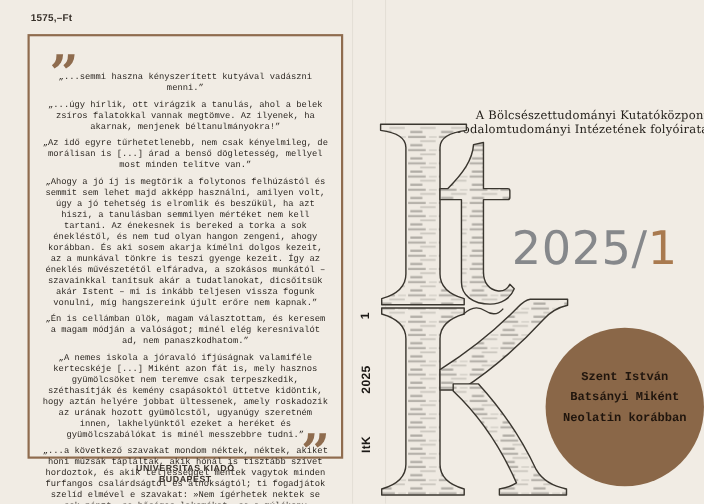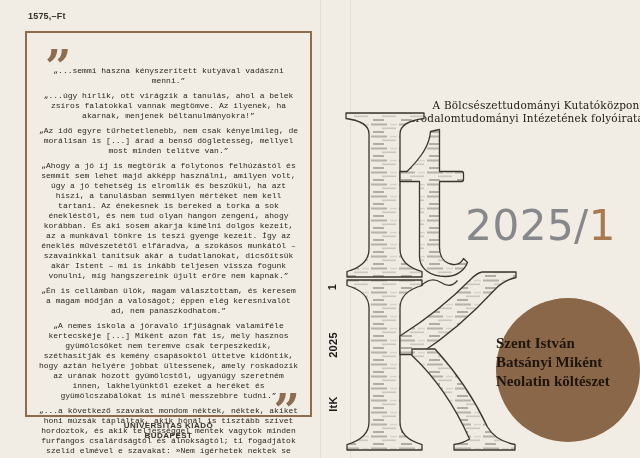--- a/index.html
+++ b/index.html
@@ -75,42 +75,42 @@
     font:400 42px/44px "DejaVu Sans",sans-serif;
     color:#86888b;letter-spacing:.5px;white-space:nowrap;z-index:0;
   }
   .issue .num{color:#a97a4f;}
   .topic-circle{
     position:absolute;left:484px;top:298px;width:144px;height:144px;
     border-radius:50%;background:#8a6748;z-index:1;
   }
   .topic-list{
     position:absolute;left:0;right:0;top:36px;
-    text-align:left;
-    font-family:Liberation Serif, serif;font-weight:bold;
-    font-size:15px;line-height:19px;color:#20150d;
+    text-align:center;
+    font-family:Liberation Mono, monospace;font-weight:bold;
+    font-size:11px;line-height:19px;color:#20150d;
   }
   .monogram{position:absolute;left:330px;top:110px;z-index:2;}
 </style>
 </head>
 <body>
 
 <div class="cover">
 
   <div class="price">1575,–Ft</div>
 
   <div class="quote-box">
     <span class="bigquote open">”</span>
 
     <div class="quotes">
       <p>„...semmi haszna kényszerített kutyával vadászni menni.”</p>
       <p>„...úgy hírlik, ott virágzik a tanulás, ahol a belek zsíros falatokkal vannak megtömve. Az ilyenek, ha akarnak, menjenek béltanulmányokra!”</p>
       <p>„Az idő egyre tűrhetetlenebb, nem csak kényelmileg, de morálisan is [...] árad a benső dögletesség, mellyel most minden telítve van.”</p>
       <p>„Ahogy a jó íj is megtörik a folytonos felhúzástól és semmit sem lehet majd akképp használni, amilyen volt, úgy a jó tehetség is elromlik és beszűkül, ha azt hiszi, a tanulásban semmilyen mértéket nem kell tartani. Az énekesnek is bereked a torka a sok énekléstől, és nem tud olyan hangon zengeni, ahogy korábban. És aki sosem akarja kímélni dolgos kezeit, az a munkával tönkre is teszi gyenge kezeit. Így az éneklés művészetétől elfáradva, a szokásos munkától – szavainkkal tanítsuk akár a tudatlanokat, dicsőítsük akár Istent – mi is inkább teljesen vissza fogunk vonulni, míg hangszereink újult erőre nem kapnak.”</p>
-      <p>„Én is cellámban ülök, magam választottam, és keresem a magam módján a valóságot; éppen elég keresnivalót ad, nem panaszkodhatom.”</p>
+      <p>„Én is cellámban ülök, magam választottam, és keresem a magam módján a valóságot; minél elég keresnivalót ad, nem panaszkodhatom.”</p>
       <p>„A nemes iskola a jóravaló ifjúságnak valamiféle kertecskéje [...] Miként azon fát is, mely hasznos gyümölcsöket nem teremve csak terpeszkedik, széthasítják és kemény csapásoktól üttetve kidöntik, hogy aztán helyére jobbat ültessenek, amely roskadozik az urának hozott gyümölcstől, ugyanúgy szeretném innen, lakhelyünktől ezeket a heréket és gyümölcszabálókat is minél messzebbre tudni.”</p>
       <p>„...a következő szavakat mondom néktek, néktek, akiket honi múzsák tápláltak, akik hónál is tisztább szívet hordoztok, és akik teljességgel mentek vagytok minden furfangos csalárdságtól és álnokságtól; ti fogadjátok szelíd elmével e szavakat: »Nem ígérhetek nektek se sok pénzt, se bőséges lakomákat, se a múlékony szerencse vagyonát, de még tisztes javadalmakat se, mert hiszen ezektől én magam is mind meg vagyok fosztva.«”</p>
     </div>
 
     <span class="bigquote close">”</span>
   </div>
 
   <div class="publisher">
     <div>UNIVERSITAS KIADÓ</div>
     <div>BUDAPEST</div>
@@ -127,21 +127,21 @@
     <div>A Bölcsészettudományi Kutatóközpont</div>
     <div>Irodalomtudományi Intézetének folyóirata</div>
   </div>
 
   <div class="issue"><span>2025/</span><span class="num">1</span></div>
 
   <div class="topic-circle">
     <div class="topic-list">
       <div>Szent István</div>
       <div>Batsányi Miként</div>
-      <div>Neolatin költészet</div>
+      <div>Neolatin korábban</div>
     </div>
   </div>
 
   <svg class="monogram" width="200" height="348" viewBox="0 0 200 348" xmlns="http://www.w3.org/2000/svg">
     <defs>
       <pattern id="bark" width="28" height="12" patternUnits="userSpaceOnUse">
         <rect width="28" height="12" fill="#efeae2"></rect>
         <rect x="1" y="1.5" width="16" height="2" fill="#b6b2ab"></rect>
         <rect x="12" y="5.5" width="14" height="1.6" fill="#cbc7bf"></rect>
         <rect x="3" y="9" width="11" height="2" fill="#b0aca5"></rect>

